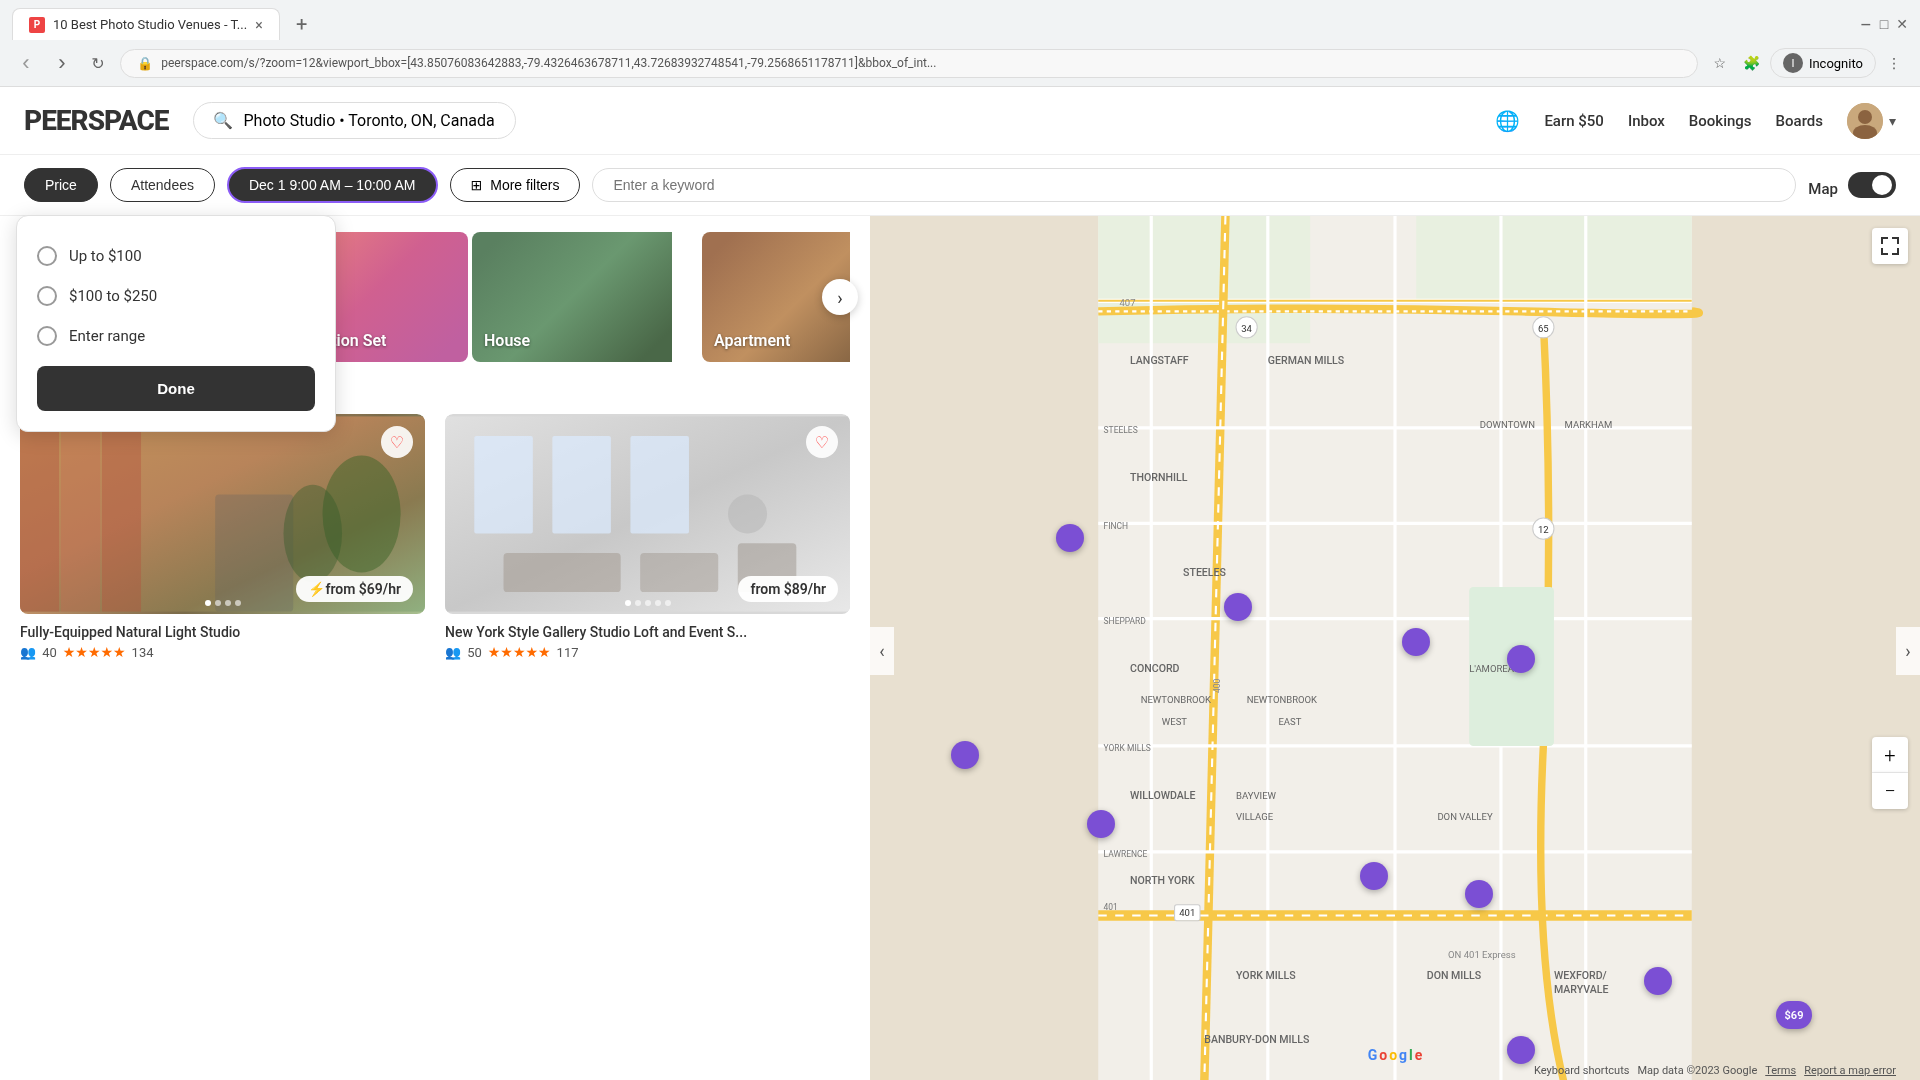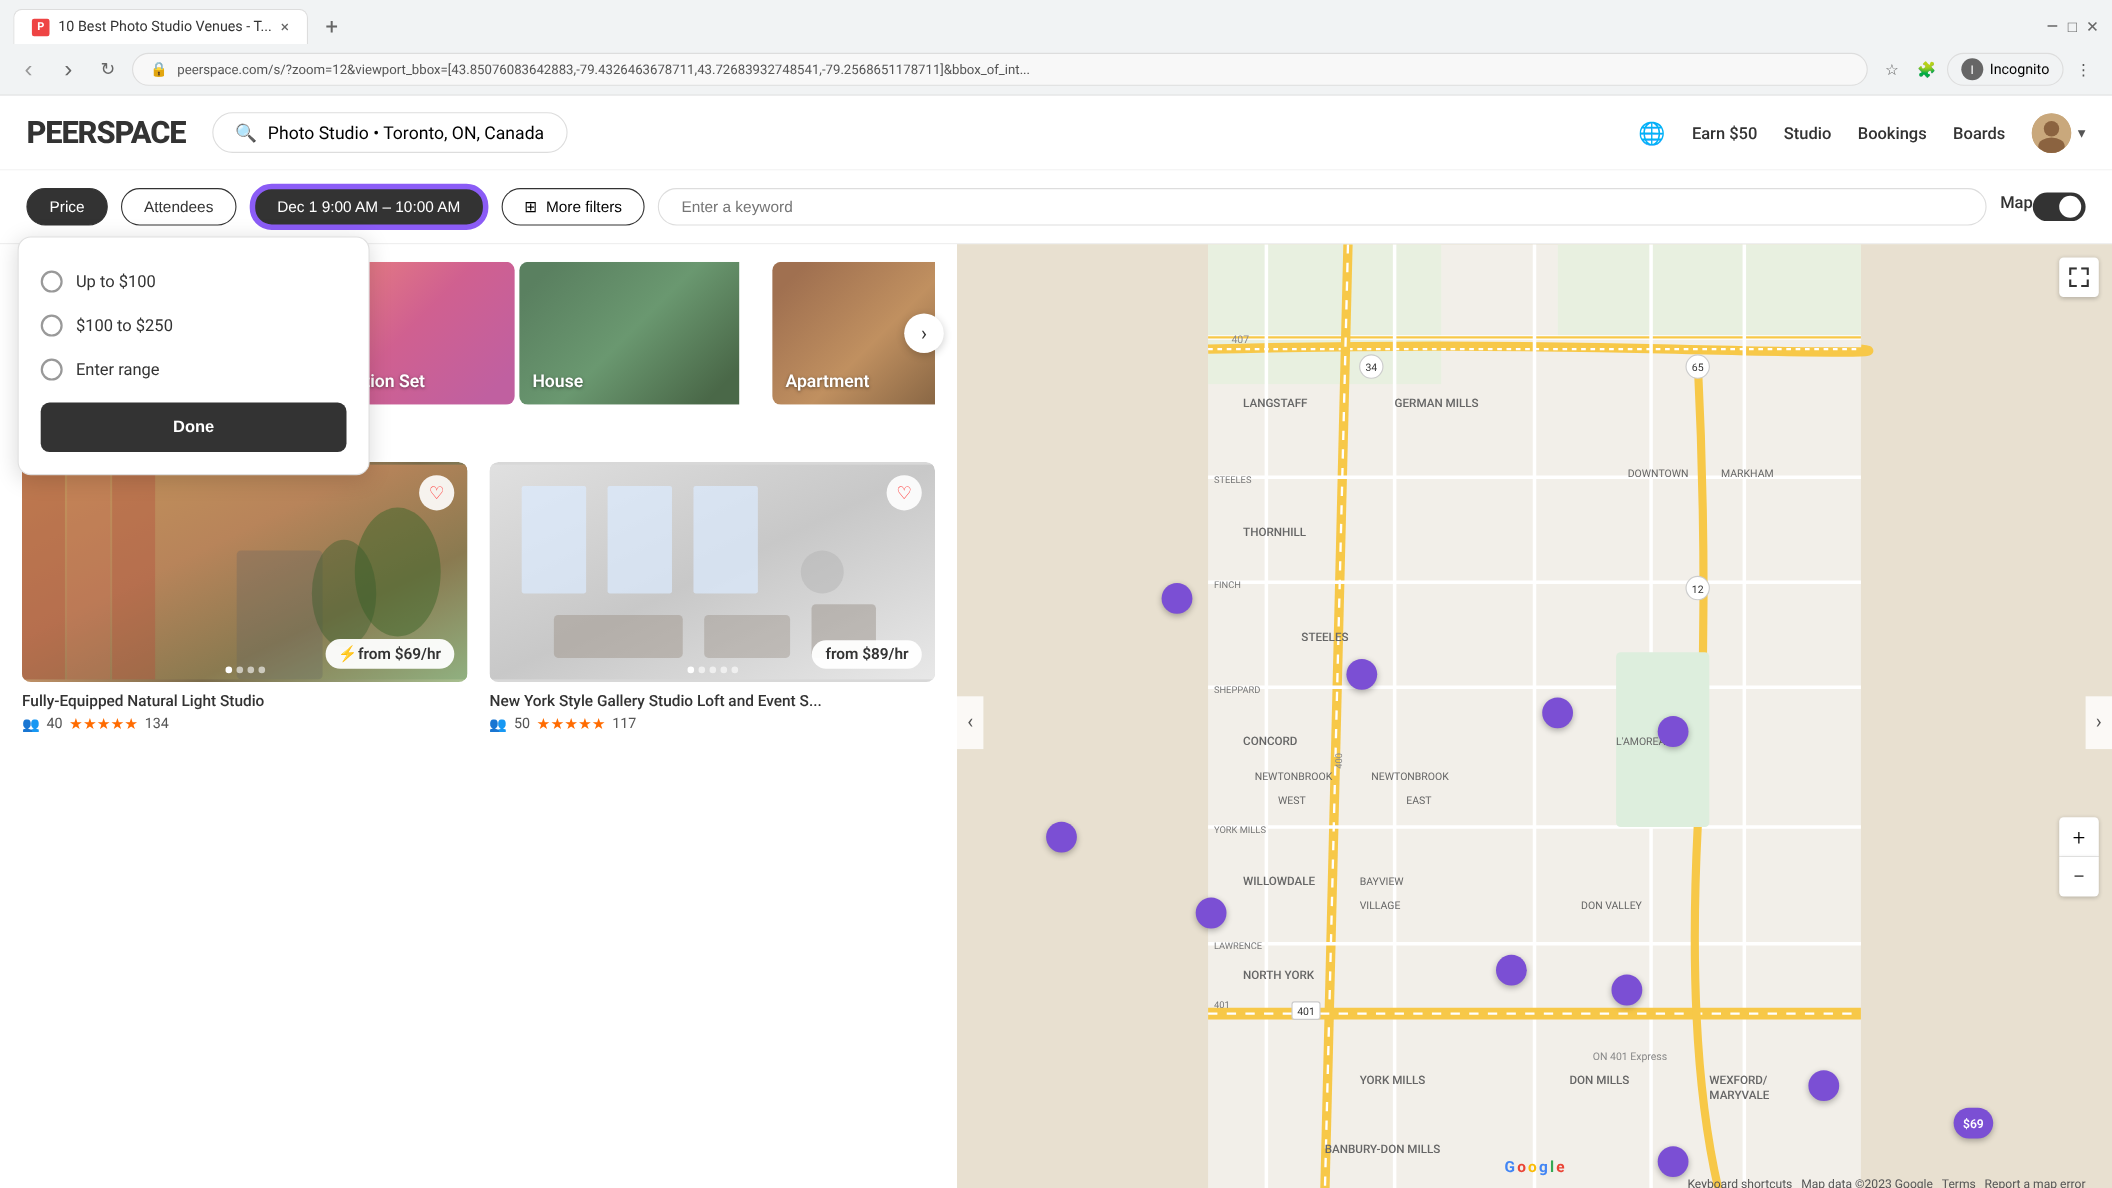--- a/index.html
+++ b/index.html
@@ -24,24 +24,24 @@
     .logo { font-size: 28px; font-weight: 800; color: #333; letter-spacing: -1px; margin-right: 24px; }
     .search-bar { display: flex; align-items: center; border: 1px solid #ddd; border-radius: 24px; padding: 8px 20px; gap: 10px; min-width: 300px; cursor: pointer; }
     .header-nav { margin-left: auto; display: flex; align-items: center; gap: 24px; }
     .header-link { font-size: 15px; color: #333; font-weight: 500; cursor: pointer; text-decoration: none; }
     .user-avatar { width: 36px; height: 36px; border-radius: 50%; background: #c9a87c; overflow: hidden; display: flex; align-items: center; justify-content: center; }
 
     
     .filters-bar { display: flex; align-items: center; padding: 12px 24px; gap: 12px; border-bottom: 1px solid #eee; background: #fff; position: relative; }
     .filter-btn { border: 1px solid #333; border-radius: 20px; padding: 8px 20px; font-size: 14px; font-weight: 500; cursor: pointer; background: #fff; color: #333; }
     .filter-btn.active { background: #333; color: #fff; }
-    .filter-btn-date { background: #333; color: #fff; border: 5px solid #8b5cf6; border-radius: 20px; padding: 8px 20px; font-size: 14px; font-weight: 500; cursor: pointer; }
+    .filter-btn-date { background: #333; color: #fff; border: 2px solid #8b5cf6; border-radius: 20px; padding: 8px 20px; font-size: 14px; font-weight: 500; cursor: pointer; }
     .more-filters-btn { display: flex; align-items: center; gap: 8px; border: 1px solid #333; border-radius: 20px; padding: 8px 20px; font-size: 14px; font-weight: 500; cursor: pointer; background: #fff; }
     .keyword-input { flex: 1; border: 1px solid #ddd; border-radius: 20px; padding: 8px 20px; font-size: 14px; color: #999; outline: none; }
-    .map-toggle-area { margin-left: auto; display: flex; align-items: flex-start; gap: 0; }
+    .map-toggle-area { margin-left: auto; display: flex; align-items: flex-end; gap: 10px; }
     .map-label { font-size: 15px; color: #333; font-weight: 500; }
     .toggle-switch { width: 48px; height: 26px; border-radius: 13px; background: #333; position: relative; cursor: pointer; }
     .toggle-knob { width: 20px; height: 20px; background: #fff; border-radius: 50%; position: absolute; top: 3px; right: 4px; }
 
     
     .price-dropdown { position: absolute; top: 60px; left: 16px; background: #fff; border: 1px solid #e0e0e0; border-radius: 12px; padding: 20px; width: 320px; z-index: 100; box-shadow: 0 4px 20px rgba(0,0,0,0.15); }
     .price-option { display: flex; align-items: center; gap: 12px; padding: 10px 0; font-size: 15px; color: #333; cursor: pointer; }
     .radio-btn { width: 20px; height: 20px; border-radius: 50%; border: 2px solid #999; flex-shrink: 0; }
     .done-btn { width: 100%; background: #333; color: #fff; border: none; border-radius: 8px; padding: 14px; font-size: 15px; font-weight: 600; cursor: pointer; margin-top: 10px; }
 
@@ -133,21 +133,21 @@
 
 <div class="app-header">
   <div class="logo">PEERSPACE</div>
   <div class="search-bar">
     <span style="color:#555;">🔍</span>
     <span>Photo Studio • Toronto, ON, Canada</span>
   </div>
   <div class="header-nav">
     <span style="font-size:20px;color:#555;cursor:pointer;">🌐</span>
     <a class="header-link">Earn $50</a>
-    <a class="header-link">Studio</a>
+    <a class="header-link">Inbox</a>
     <a class="header-link">Bookings</a>
     <a class="header-link">Boards</a>
     <div style="display:flex;align-items:center;gap:6px;cursor:pointer;">
       <div class="user-avatar">
         <svg width="36" height="36" viewBox="0 0 36 36">
             <circle cx="18" cy="18" r="18" fill="#c9a87c"></circle>
             <circle cx="18" cy="14" r="7" fill="#8B6340"></circle>
             <ellipse cx="18" cy="30" rx="12" ry="8" fill="#8B6340"></ellipse>
           </svg>
       </div>

